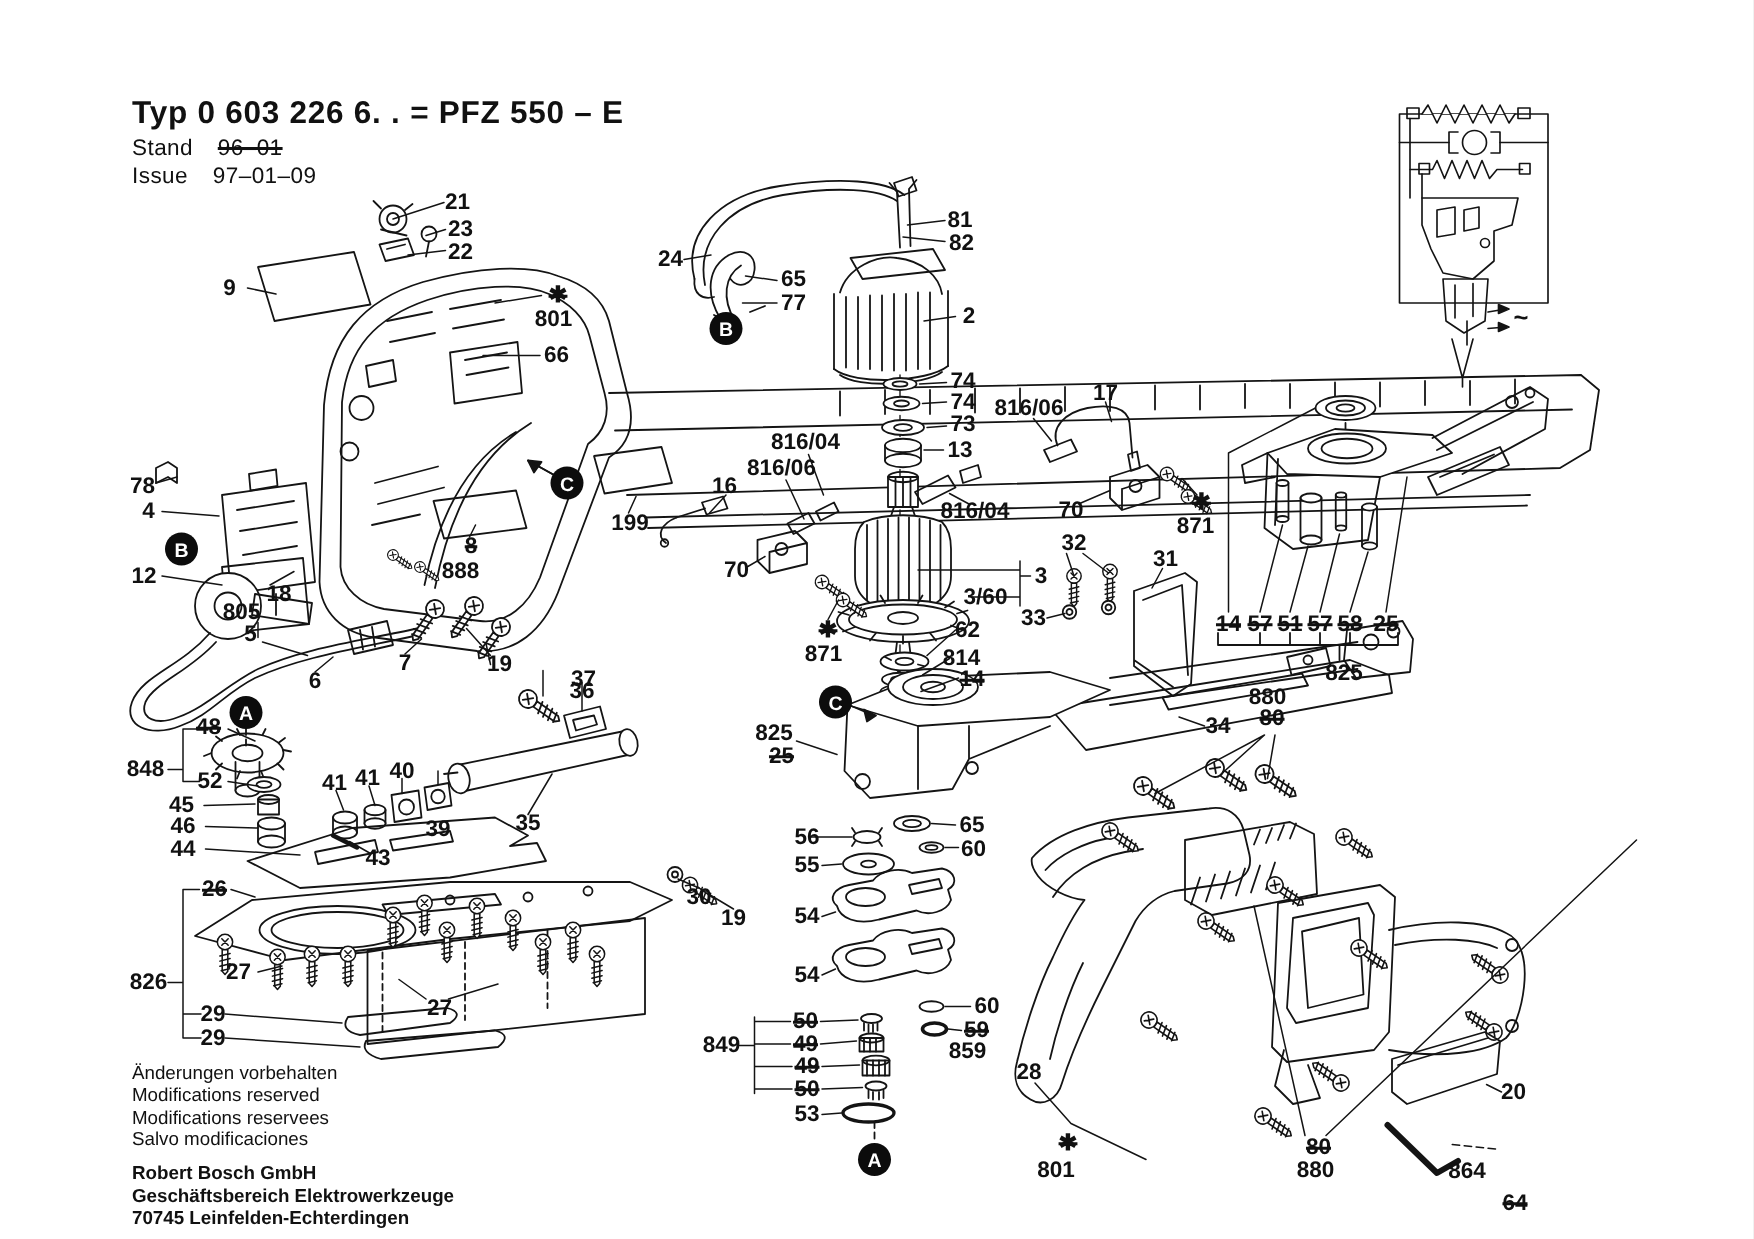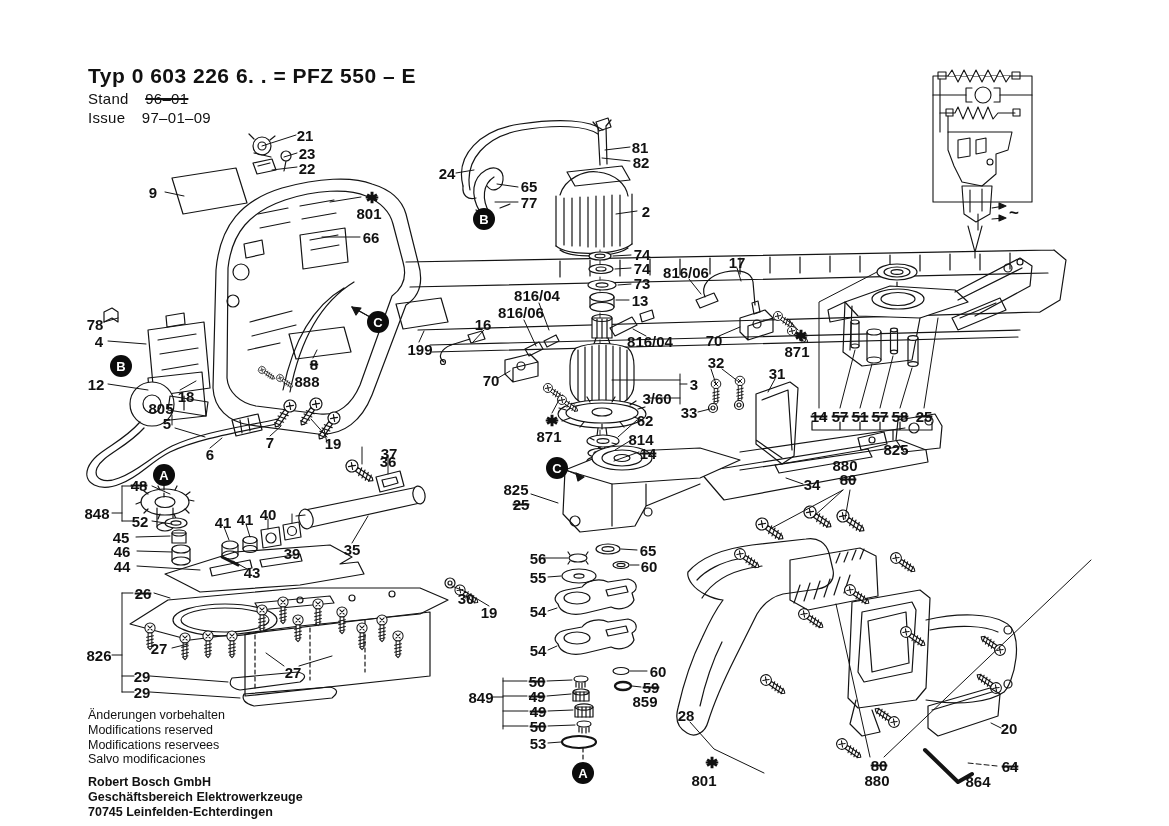--- a/index.html
+++ b/index.html
@@ -524,21 +524,21 @@
       <div class="lbl struck" style="left: 880px; top: 416px;">57</div>
       <div class="lbl struck" style="left: 900px; top: 416px;">58</div>
       <div class="lbl struck" style="left: 924px; top: 416px;">25</div>
       <div class="lbl" style="left: 896px; top: 449px;">825</div>
       <div class="lbl" style="left: 686px; top: 715px;">28</div>
       <div class="lbl struck" style="left: 712px; top: 762px;">✱</div>
       <div class="lbl" style="left: 704px; top: 780px;">801</div>
       <div class="lbl struck" style="left: 879px; top: 765px;">80</div>
       <div class="lbl" style="left: 877px; top: 780px;">880</div>
       <div class="lbl" style="left: 1009px; top: 728px;">20</div>
-      <div class="lbl struck" style="left: 1010px; top: 766px;">64</div>
+      <div class="lbl struck" style="left: 1010px; top: 802px;">64</div>
       <div class="lbl" style="left: 978px; top: 781px;">864</div>
       <div class="lbl" style="left: 1014px; top: 212px; font-size: 17px;">~</div>
       <div class="marker" style="left: 164px; top: 475px;">A</div>
       <div class="marker" style="left: 583px; top: 773px;">A</div>
       <div class="marker" style="left: 121px; top: 366px;">B</div>
       <div class="marker" style="left: 484px; top: 219px;">B</div>
       <div class="marker" style="left: 378px; top: 322px;">C</div>
       <div class="marker" style="left: 557px; top: 468px;">C</div>
     </div>
 

